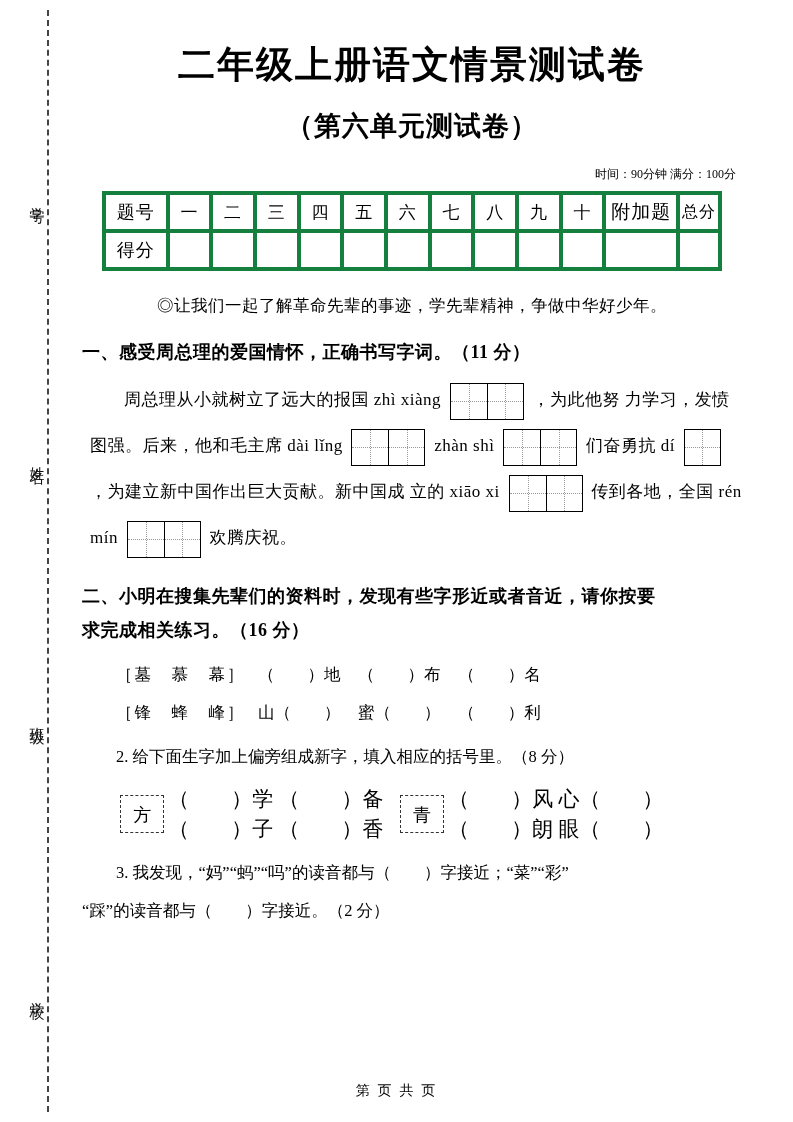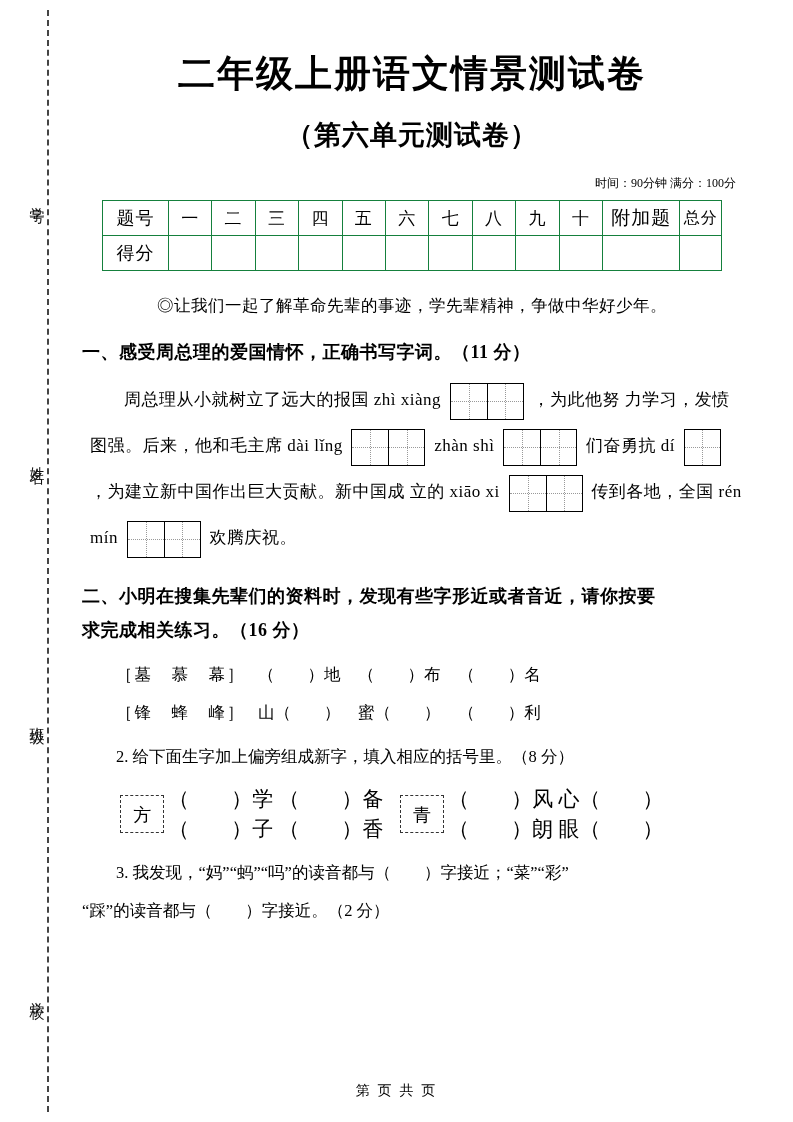--- a/index.html
+++ b/index.html
@@ -31,21 +31,21 @@
     text-align:center;
   }
   .side-label.l1{top:195px;}
   .side-label.l2{top:455px;}
   .side-label.l3{top:715px;}
   .side-label.l4{top:990px;}
 
   .content{position:absolute;left:82px;top:0;width:660px;}
 
   h1.title{
-    margin:13px;padding-top:36px;
+    margin:4px;padding-top:36px;
     font-size:37px;font-weight:bold;letter-spacing:2px;
     text-align:center;
     font-family:"Liberation Sans", sans-serif;
   }
   h2.subtitle{
     margin:18px 0 0 0;
     font-size:27px;font-weight:bold;letter-spacing:1px;
     text-align:center;
     font-family:"Liberation Sans", sans-serif;
   }
@@ -56,21 +56,21 @@
     font-family:Liberation Serif, serif;
     padding-right:6px;
   }
 
   table.score{
     margin:8px auto 0 auto;
     border-collapse:collapse;
     width:620px;
   }
   table.score td{
-    border:1px solid #15803d;
+    border:4px solid #15803d;
     height:32px;
     text-align:center;
     vertical-align:middle;
     font-size:17px;
     font-family:"Liberation Serif", serif;
     letter-spacing:1px;
   }
   table.score td.lbl{width:66px;font-size:18px;}
   table.score td.num{width:42px;}
   table.score td.extra{width:78px;font-size:19px;}

